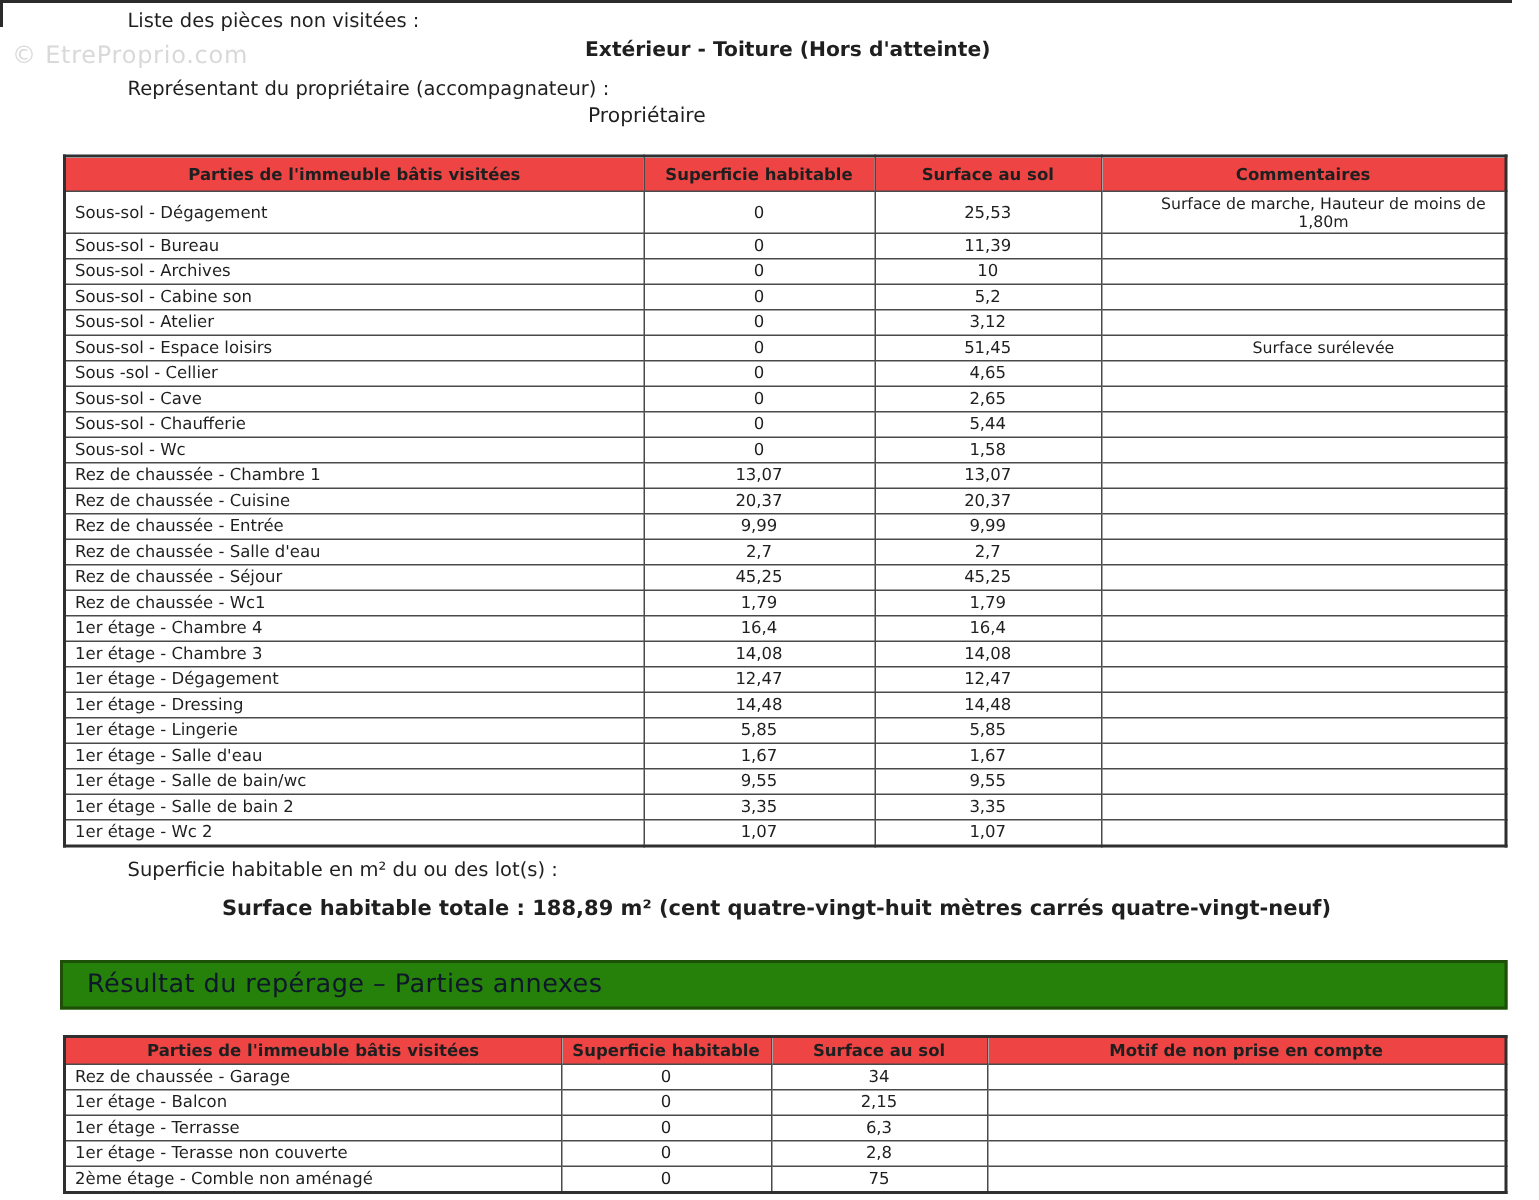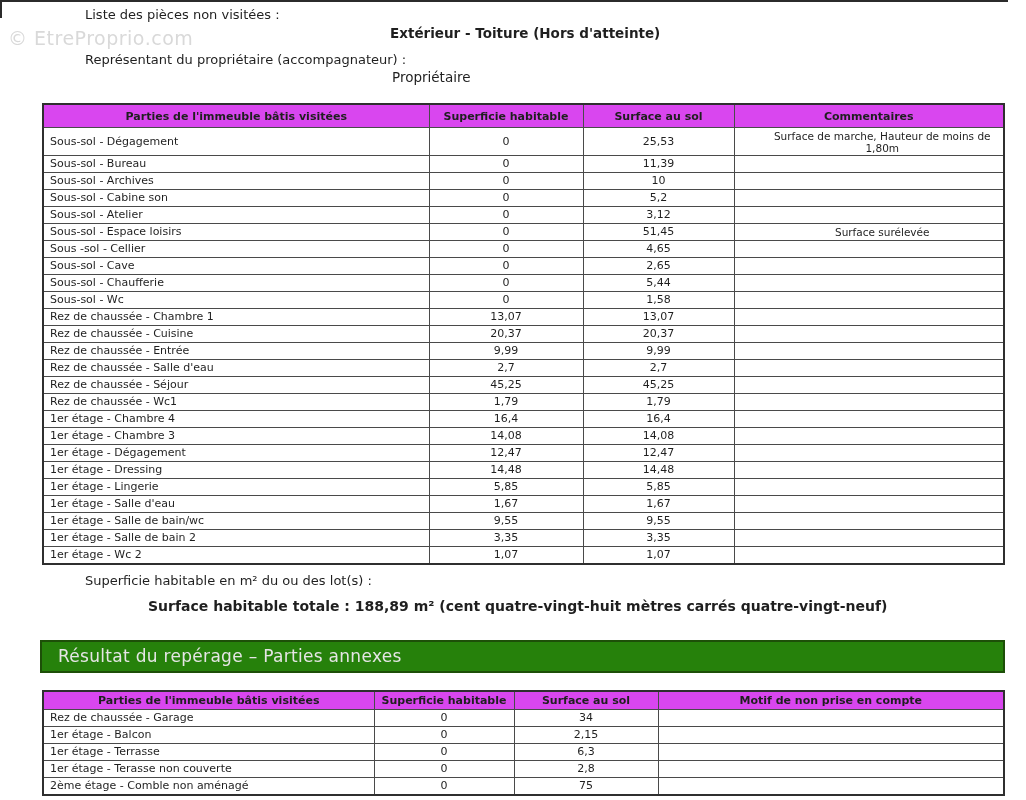--- a/index.html
+++ b/index.html
@@ -2,45 +2,45 @@
 <html><head>
 <meta charset="utf-8">
 <style>
   html,body{margin:0;padding:0;background:#ffffff;}
   body{width:1026px;height:800px;font-family:"DejaVu Sans","Liberation Sans",sans-serif;color:#1f1f1f;}
   .page{position:relative;width:1026px;height:800px;background:#ffffff;overflow:hidden;}
 
   .top-rule{position:absolute;top:0;left:0;width:1008px;height:2px;background:#2b2b2b;}
   .left-tick{position:absolute;top:0;left:0;width:2px;height:18px;background:#2b2b2b;}
 
-  .watermark{position:absolute;top:27px;left:8px;font-size:19px;color:#d9d9d9;letter-spacing:.5px;}
+  .watermark{position:absolute;top:27px;left:8px;font-size:16px;color:#d9d9d9;letter-spacing:.5px;}
 
   .intro{padding-top:7px;margin-left:85px;font-size:13px;}
   .intro .lbl{line-height:15px;}
   .intro .val1{font-weight:bold;font-size:13.5px;margin-top:3px;margin-left:305px;}
   .intro .lbl2{margin-top:11px;}
   .intro .val2{font-weight:normal;font-size:13.5px;margin-top:2px;margin-left:307px;}
 
   table{border-collapse:collapse;table-layout:fixed;margin-left:42px;font-size:11px;}
   table.t1{margin-top:18px;width:961px;}
   table.t2{margin-top:17px;width:961px;}
   table{border:2px solid #2f2f2f;}
   th,td{border:1px solid #4a4a4a;padding:1px 4px;overflow:hidden;}
-  th{background:#d946ef;font-size:11px;font-weight:bold;height:20px;text-align:center;}
+  th{background:#ef4444;font-size:11px;font-weight:bold;height:20px;text-align:center;}
   .t2 th{height:15px;}
   td{height:14px;text-align:center;line-height:12px;}
   td.c0{text-align:left;padding-left:6px;}
   .t1 tbody tr:first-child td{height:25px;}
   td.c3{font-size:10.5px;padding-left:31px;}
 
   .lot-label{margin-top:8px;margin-left:85px;font-size:13px;}
   .total-line{margin-top:10px;margin-left:148px;font-size:14px;font-weight:bold;}
 
   .banner{margin-top:26px;margin-left:40px;width:945px;height:29px;line-height:29px;
-          background:#26810b;border:2px solid #1d4f08;color:#e5e5e5;
+          background:#26810b;border:2px solid #1d4f08;color:#0f172a;
           font-size:17px;padding-left:16px;letter-spacing:.3px;}
 </style>
 </head>
 <body>
 
 <div class="page">
 
   <div class="top-rule"></div>
   <div class="left-tick"></div>
 

